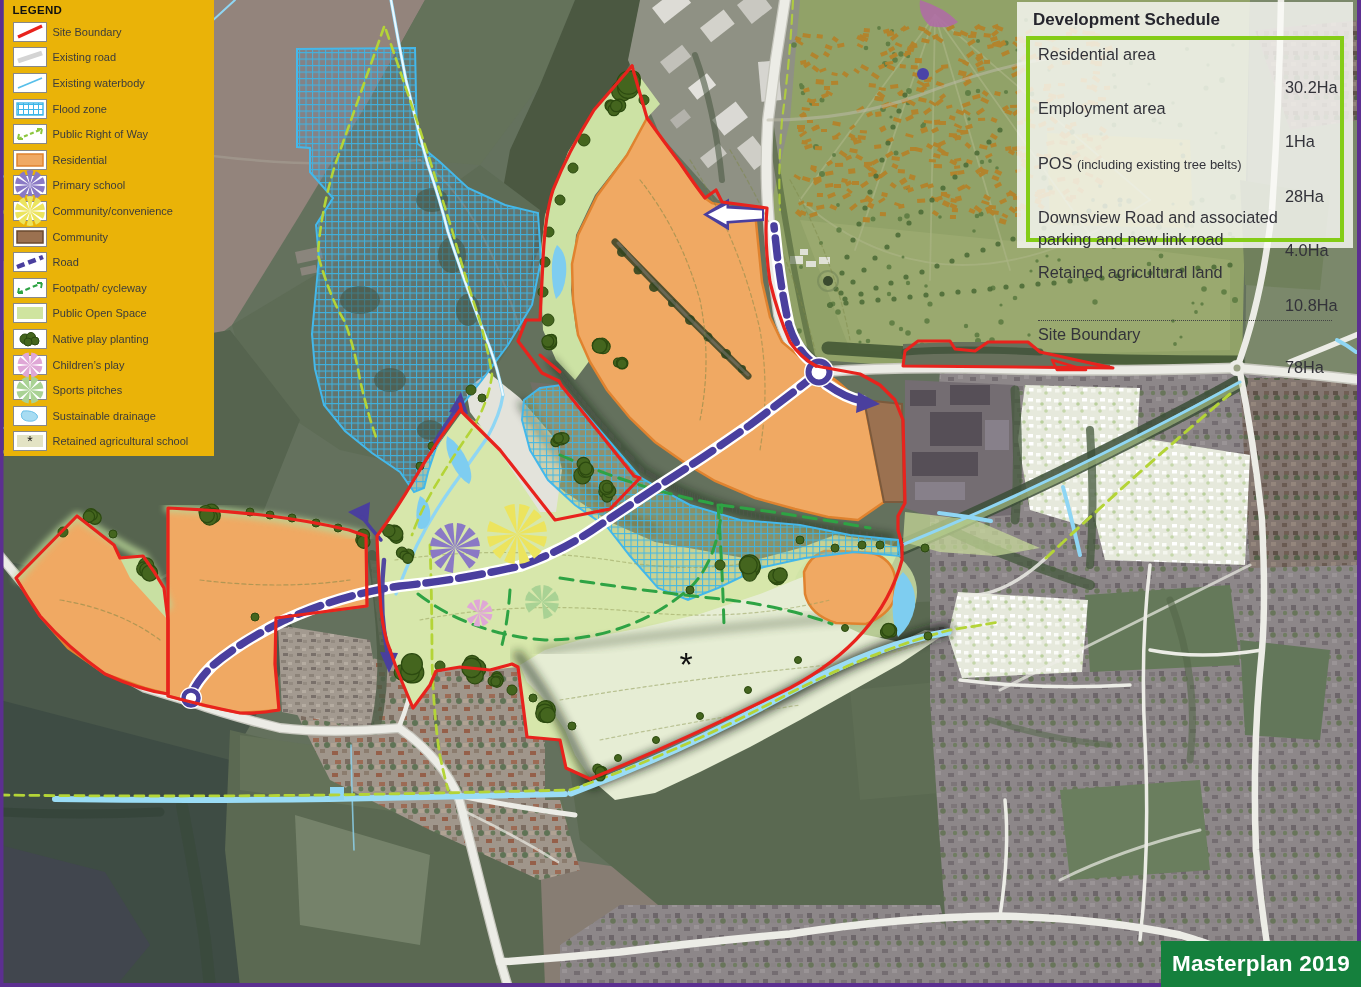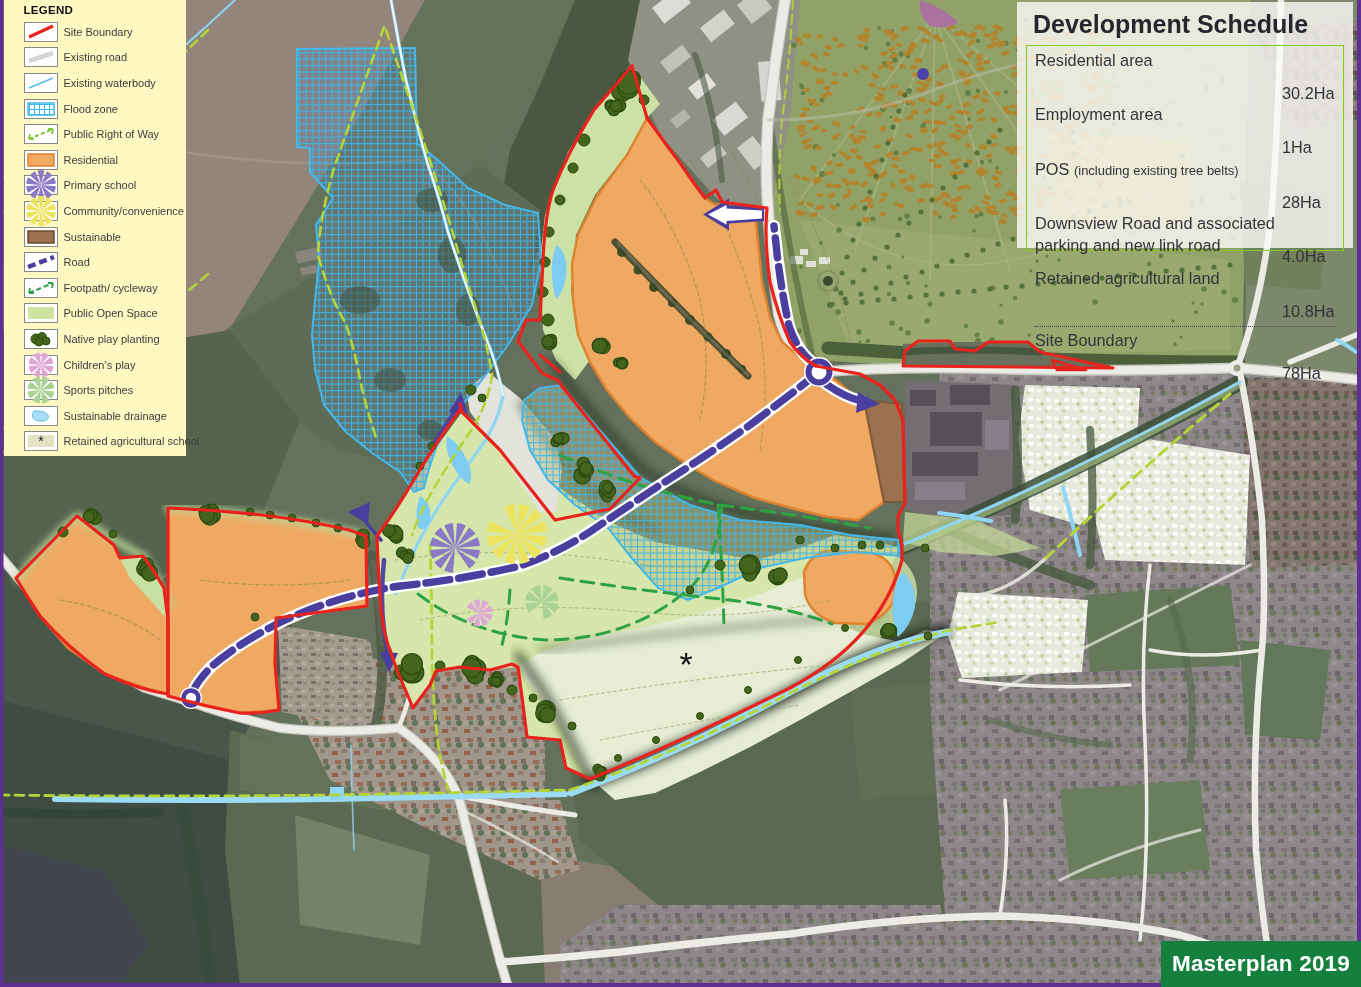--- a/index.html
+++ b/index.html
@@ -1,25 +1,25 @@
 <!DOCTYPE html>
 <html><head><meta charset="utf-8">
 <style>
 html,body{margin:0;padding:0;}
 body{width:1361px;height:987px;overflow:hidden;position:relative;font-family:"Liberation Sans",sans-serif;background:#64715d;}
 #map{position:absolute;left:0;top:0;}
-#legend{position:absolute;left:3.5px;top:0;width:182px;height:456px;background:#fef9c3;box-sizing:border-box;padding:3px 0 0 20px;}
+#legend{position:absolute;left:3.5px;top:0;width:210px;height:456px;background:#eab308;box-sizing:border-box;padding:3px 0 0 9px;}
 #legend h1{font-size:11.5px;margin:1px 0 3px 0;color:#111;letter-spacing:0.3px;}
 .li{display:flex;align-items:center;height:25.6px;}
 .sym{width:34px;height:20px;flex:0 0 34px;}
 .sym svg{overflow:visible;}
 .lab{font-size:11px;color:#3c3c3c;padding-left:6px;white-space:nowrap;}
 #sched{position:absolute;left:1017px;top:2px;width:336px;height:246px;background:rgba(250,250,247,0.82);box-sizing:border-box;padding:5px 9px 0 9px;}
-#sched h1{font-size:25px;margin:3px 0 6px 7px;color:#26262e;}
-#stable{border:1px solid #84cc16;box-sizing:border-box;padding:4px 8px 4px 8px;height:206px;}
+#sched h1{font-size:17px;margin:3px 0 6px 7px;color:#26262e;}
+#stable{border:4px solid #84cc16;box-sizing:border-box;padding:4px 8px 4px 8px;height:206px;}
 .srow{display:flex;font-size:16.3px;color:#33333a;line-height:21.4px;}
 .sl{flex:0 0 243px;}
 .sv{flex:1 1 auto;padding-left:4px;margin-top:33px;}
 .small{font-size:13px;margin-top:31px;}
 .dotted{border-top:1.5px dotted #444;margin:4px 0 3px 0;}
 #mplan{position:absolute;left:1161px;top:941px;width:200px;height:46px;background:#15803d;color:#ffffff;font-size:22.5px;font-weight:bold;display:flex;align-items:center;justify-content:center;letter-spacing:0.2px;}
 svg{display:block;}
 </style></head>
 <body>
 
@@ -1461,21 +1461,21 @@
       </div>
       <div class="lab">Community/convenience</div>
     </div>
 <div class="li">
       <div class="sym">
         <svg width="34" height="20" viewBox="0 0 34 20">
           <rect x="0.5" y="0.5" width="33" height="19" fill="#ffffff" stroke="#888888" stroke-width="1"></rect>
           <rect x="4" y="4" width="26" height="12" fill="#9b7150" stroke="#6b4a2e" stroke-width="1.5"></rect>
         </svg>
       </div>
-      <div class="lab">Sustainable</div>
+      <div class="lab">Community</div>
     </div>
 <div class="li">
       <div class="sym">
         <svg width="34" height="20" viewBox="0 0 34 20">
           <rect x="0.5" y="0.5" width="33" height="19" fill="#ffffff" stroke="#888888" stroke-width="1"></rect>
           <line x1="4" y1="15" x2="30" y2="5" stroke="#4a3f9e" stroke-width="4.5" stroke-dasharray="8 4"></line>
         </svg>
       </div>
       <div class="lab">Road</div>
     </div>

